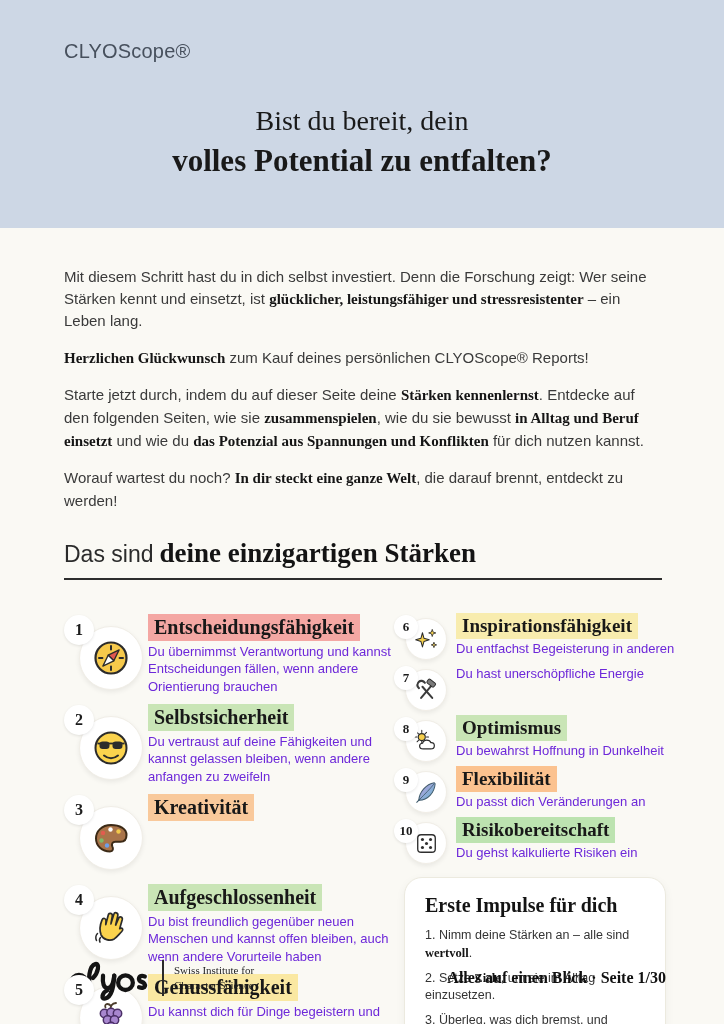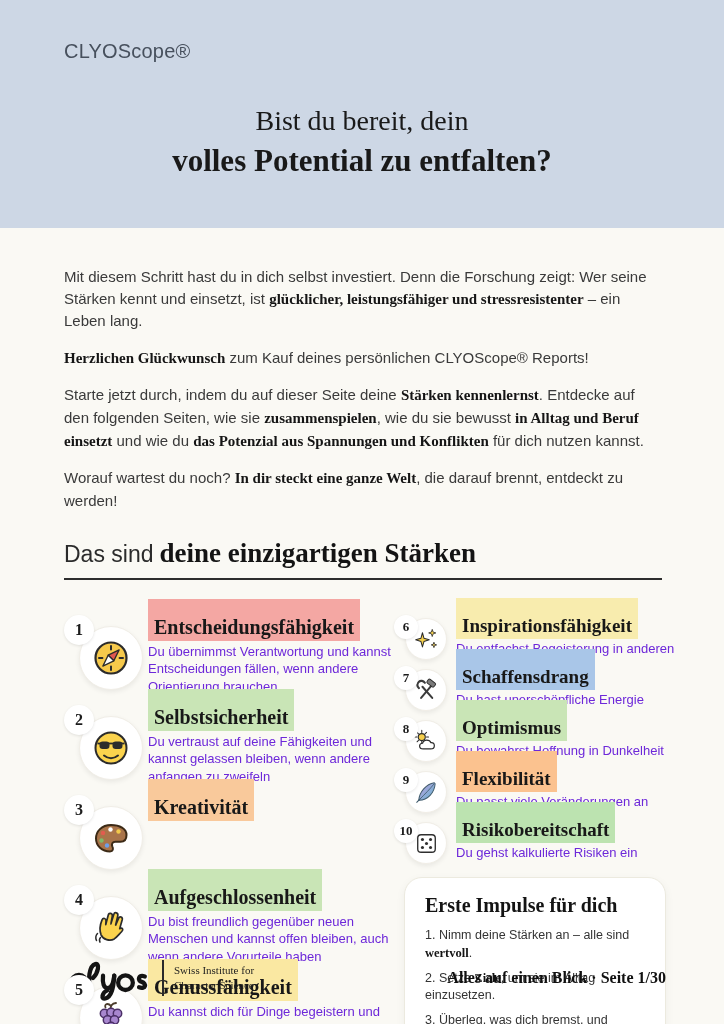--- a/index.html
+++ b/index.html
@@ -52,21 +52,21 @@
     border:1px solid #f1eee7; box-shadow:0 2px 5px rgba(0,0,0,.07); }
   .col-left  .icon-circle { width:64px; height:64px; left:15px; top:11px; }
   .col-right .icon-circle { width:42px; height:42px; left:11px; top:3px; }
   .col-left  .icon-circle svg { width:40px; height:40px; }
   .col-right .icon-circle svg { width:27px; height:27px; }
 
   .strength .content { min-width:0; }
   .strength h3 { margin:1px 0 4px; line-height:1.12; font-weight:700; }
   .col-left  .strength h3 { font-size:20px; }
   .col-right .strength h3 { margin-top:0; font-size:19px; }
-  .strength h3 mark { font-family:"Liberation Serif", serif; color:#181818; padding:17px 6px 3px; }
+  .strength h3 mark { font-family:"Liberation Serif", serif; color:#181818; padding:2px 6px 3px; }
   .strength p { margin:0; color:#6d28d9; }
   .col-left  .strength p { font-size:13px; line-height:1.36; max-width:248px; }
   .col-right .strength p { font-size:13px; line-height:1.3; white-space:nowrap; }
 
   
   .impulse { margin:14px 0 0 10px; background:#ffffff; border:1px solid #eceadf;
     border-radius:18px; padding:16px 18px 16px 20px; box-shadow:0 3px 10px rgba(0,0,0,.05); }
   .impulse h3 { margin:0 0 10px; font-family:"Liberation Serif", serif; font-weight:700;
     font-size:20px; color:#141414; }
   .impulse p { margin:0 0 8px; font-size:12.5px; line-height:1.38; color:#333; }
@@ -237,21 +237,20 @@
           <span class="icon-circle">
             <svg viewBox="0 0 40 40" aria-hidden="true">
               <path d="M12 31 L27 13" stroke="#3b3b3b" stroke-width="3" stroke-linecap="round"></path>
               <rect x="20.5" y="5.5" width="13" height="7" rx="2" transform="rotate(38 27 9)" fill="#7a7a7a" stroke="#2b2b2b" stroke-width="1.4"></rect>
               <path d="M28.5 31 L14 14.5" stroke="#3b3b3b" stroke-width="3" stroke-linecap="round"></path>
               <path d="M17.5 8.5 A6 6 0 1 0 8.8 16.5" fill="none" stroke="#3b3b3b" stroke-width="3.2" stroke-linecap="round"></path>
             </svg>
           </span>
         </div>
         <div class="content">
-          <h3><mark style="background-color:#a9c6e8">Schaffensdrang</mark></h3>
           <p>Du hast unerschöpfliche Energie</p>
         </div>
       </div>
 
       <div class="strength">
         <div class="icon-stack">
           <span class="num-circle">8</span>
           <span class="icon-circle">
             <svg viewBox="0 0 40 40" aria-hidden="true">
               <g stroke="#2b2b2b" stroke-width="1.5" stroke-linecap="round">
@@ -280,21 +279,21 @@
                 </linearGradient>
               </defs>
               <path d="M31.5 5.5 C19.5 7.5 9.5 19 8.5 31.5 C22 31.8 31.8 20 32.8 7 Z" fill="url(#fg)" stroke="#3f5a6b" stroke-width="1.5" stroke-linejoin="round"></path>
               <path d="M10 30 C17.5 22.5 25.5 14.5 31 7.5" fill="none" stroke="#3f5a6b" stroke-width="1.2"></path>
               <path d="M5.5 34.5 L10 30" stroke="#3f5a6b" stroke-width="1.6" stroke-linecap="round"></path>
             </svg>
           </span>
         </div>
         <div class="content">
           <h3><mark style="background-color:#fbc28f">Flexibilität</mark></h3>
-          <p>Du passt viele Veränderungen an</p>
+          <p>Du passt dich Veränderungen an</p>
         </div>
       </div>
 
       <div class="strength">
         <div class="icon-stack">
           <span class="num-circle">10</span>
           <span class="icon-circle">
             <svg viewBox="0 0 40 40" aria-hidden="true">
               <rect x="7" y="7" width="26" height="26" rx="5" fill="#ffffff" stroke="#2f2f2f" stroke-width="2"></rect>
               <g fill="#2f2f2f">

